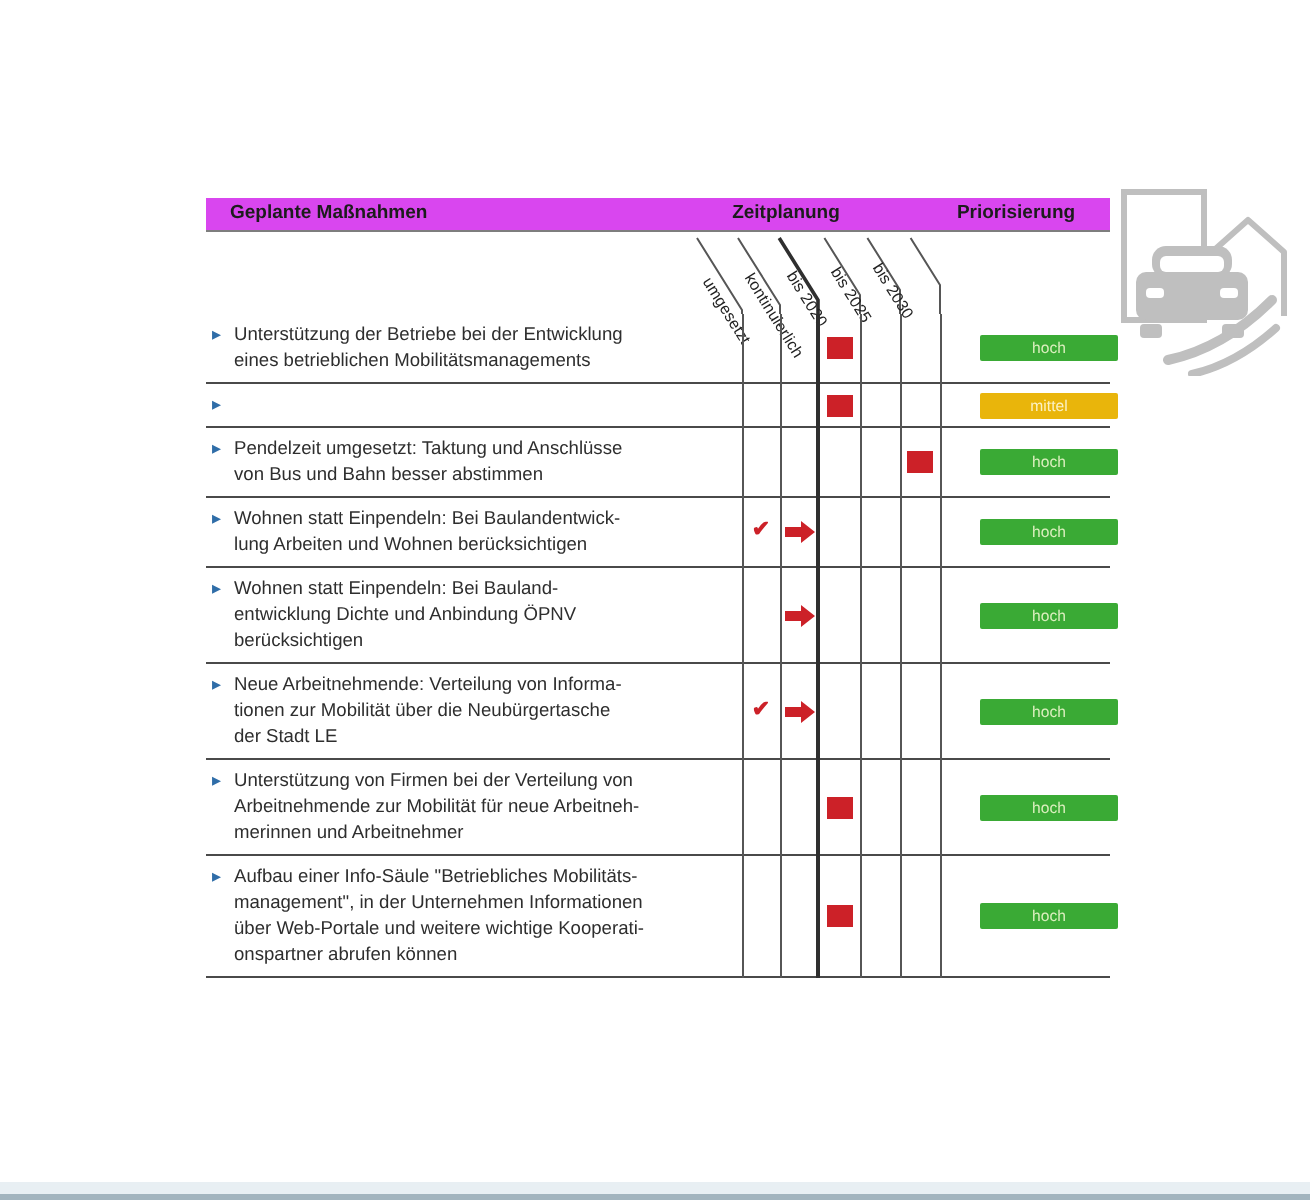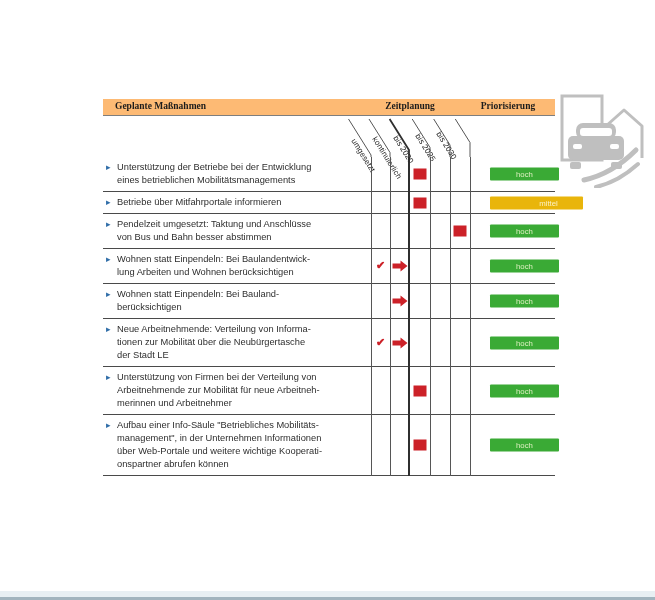--- a/index.html
+++ b/index.html
@@ -3,24 +3,24 @@
 <meta charset="utf-8">
 <style>
   html,body { margin:0; padding:0; }
   .page {
     position:relative; width:655px; height:600px; background:#ffffff;
     font-family:"Liberation Sans", sans-serif; overflow:hidden;
   }
   .table { position:absolute; left:103px; top:99px; width:452px; }
 
   
-  .hbar { position:relative; height:16px; background:#fdba74; border-bottom:1px solid #7e7e7e;font-family:Liberation Serif, serif; }
+  .hbar { position:relative; height:16px; background:#d946ef; border-bottom:1px solid #7e7e7e; }
   .hbar span { position:absolute; top:2px; font-size:9.5px; font-weight:bold; color:#1c1c1c; white-space:nowrap; }
   .h-measures { left:12px; }
-  .h-timeline { left:259px; width:96px; text-align:center; }
+  .h-timeline { left:242px; width:96px; text-align:center; }
   .h-priority { left:357px; width:96px; text-align:center; }
 
   
   .colhead { position:relative; height:41px; }
   .caps { position:absolute; left:240px; top:0; }
   .rot-label { position:absolute; transform-origin:0 0; transform:rotate(58deg);
     font-size:8px; color:#222; white-space:nowrap; letter-spacing:.1px; }
 
   
   .rows { position:relative; }
@@ -35,21 +35,21 @@
   .mark { position:absolute; top:50%; transform:translate(-50%,-50%); }
   .mark.square { width:13px; height:11px; background:#cc2128; }
   .mark.check { color:#cc2128; font-size:11px; font-weight:bold; line-height:11px; transform:translate(-50%,-55%); }
   .mark.arrow { width:17px; height:12px; }
   .mark.arrow svg { display:block; }
 
   .badge { position:absolute; left:387px; width:69px; height:13px; top:50%;
     transform:translateY(-50%); line-height:13px; text-align:center;
     font-size:7.8px; border-radius:1px; }
   .badge.high { background:#3aaa35; color:#dcefbf; }
-  .badge.medium { background:#e9b50b; color:#fbf1c4;padding-left:24px; }
+  .badge.medium { background:#e9b50b; color:#fbf1c4; }
 
   
   .margin-icon { position:absolute; left:556px; top:92px; }
 
   
   .edge-a { position:absolute; left:0; right:0; top:591px; height:6px; background:#e8eff3; }
   .edge-b { position:absolute; left:0; right:0; top:597px; height:3px; background:#a2b4be; }
 </style>
 </head>
 <body>
@@ -86,23 +86,20 @@
           <span class="bullet">▸</span>
           <div class="rtext">
             <span>Unterstützung der Betriebe bei der Entwicklung</span>
             <span>eines betrieblichen Mobilitätsmanagements</span>
           </div>
           <span class="mark square" style="left: 316.5px; background: rgb(204, 33, 40);"></span>
           <span class="badge high" style="background: rgb(58, 170, 53);">hoch</span>
         </div>
         <div class="row">
           <span class="bullet">▸</span>
-          <div class="rtext">
-            <span>Betriebe über Mitfahrportale informieren</span>
-          </div>
           <span class="mark square" style="left: 316.5px; background: rgb(204, 33, 40);"></span>
           <span class="badge medium" style="background: rgb(233, 181, 11);">mittel</span>
         </div>
         <div class="row">
           <span class="bullet">▸</span>
           <div class="rtext">
             <span>Pendelzeit umgesetzt: Taktung und Anschlüsse</span>
             <span>von Bus und Bahn besser abstimmen</span>
           </div>
           <span class="mark square" style="left: 357px; background: rgb(204, 33, 40);"></span>
@@ -119,20 +116,21 @@
             <svg width="17" height="12" viewBox="0 0 17 12">
               <path d="M1,3.5 h8 V0.5 L16,6 L9,11.5 V8.5 H1 z" fill="#cc2128"></path>
             </svg>
           </span>
           <span class="badge high" style="background: rgb(58, 170, 53);">hoch</span>
         </div>
         <div class="row">
           <span class="bullet">▸</span>
           <div class="rtext">
             <span>Wohnen statt Einpendeln: Bei Bauland-</span>
+            <span>entwicklung Dichte und Anbindung ÖPNV</span>
             <span>berücksichtigen</span>
           </div>
           <span class="mark arrow" style="left: 296.5px;">
             <svg width="17" height="12" viewBox="0 0 17 12">
               <path d="M1,3.5 h8 V0.5 L16,6 L9,11.5 V8.5 H1 z" fill="#cc2128"></path>
             </svg>
           </span>
           <span class="badge high" style="background: rgb(58, 170, 53);">hoch</span>
         </div>
         <div class="row">

